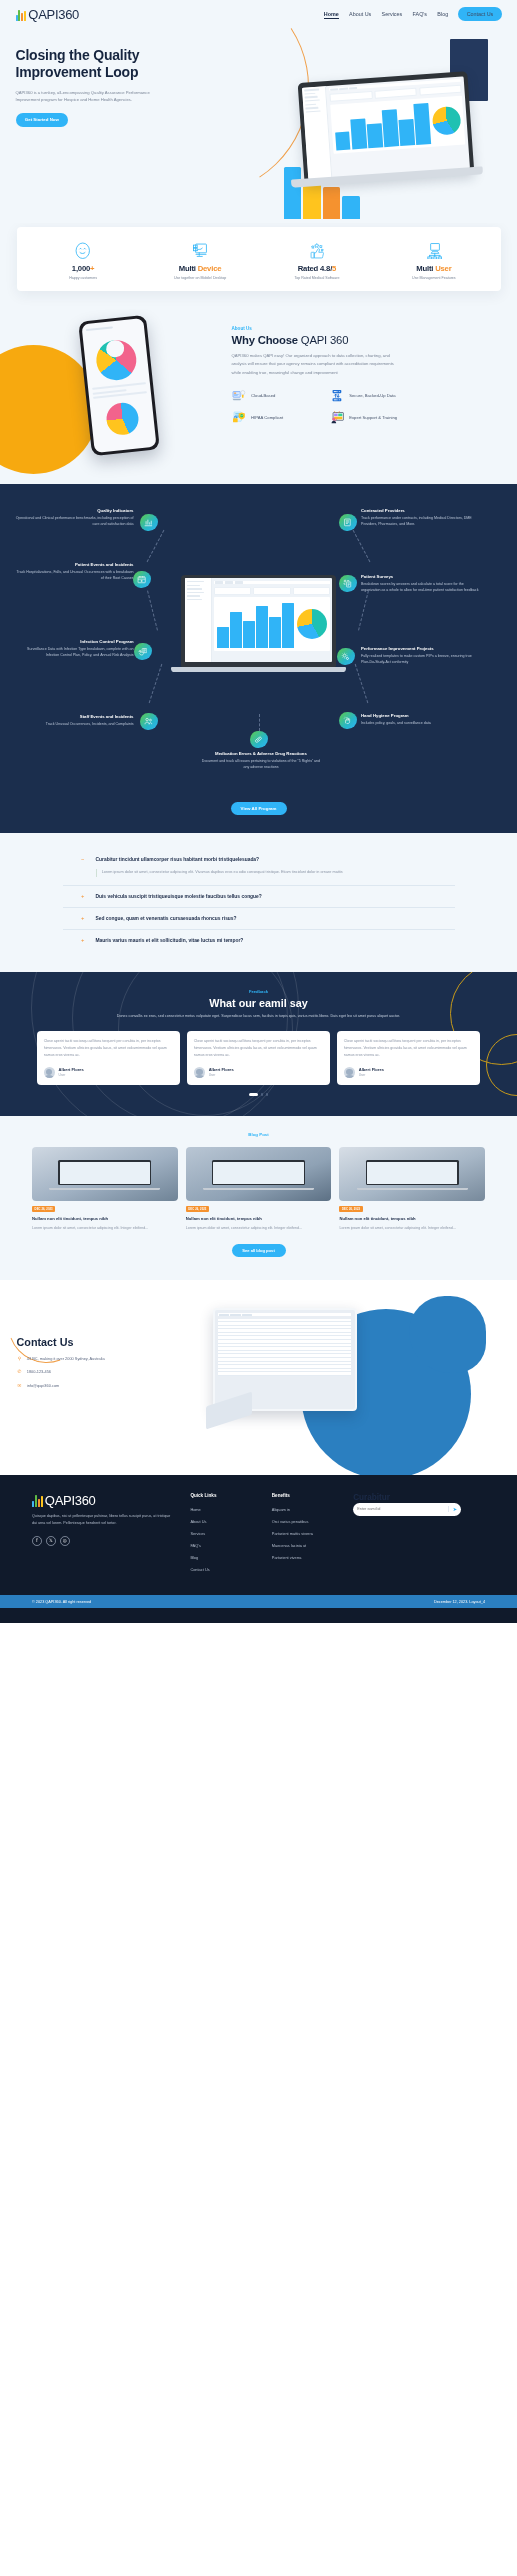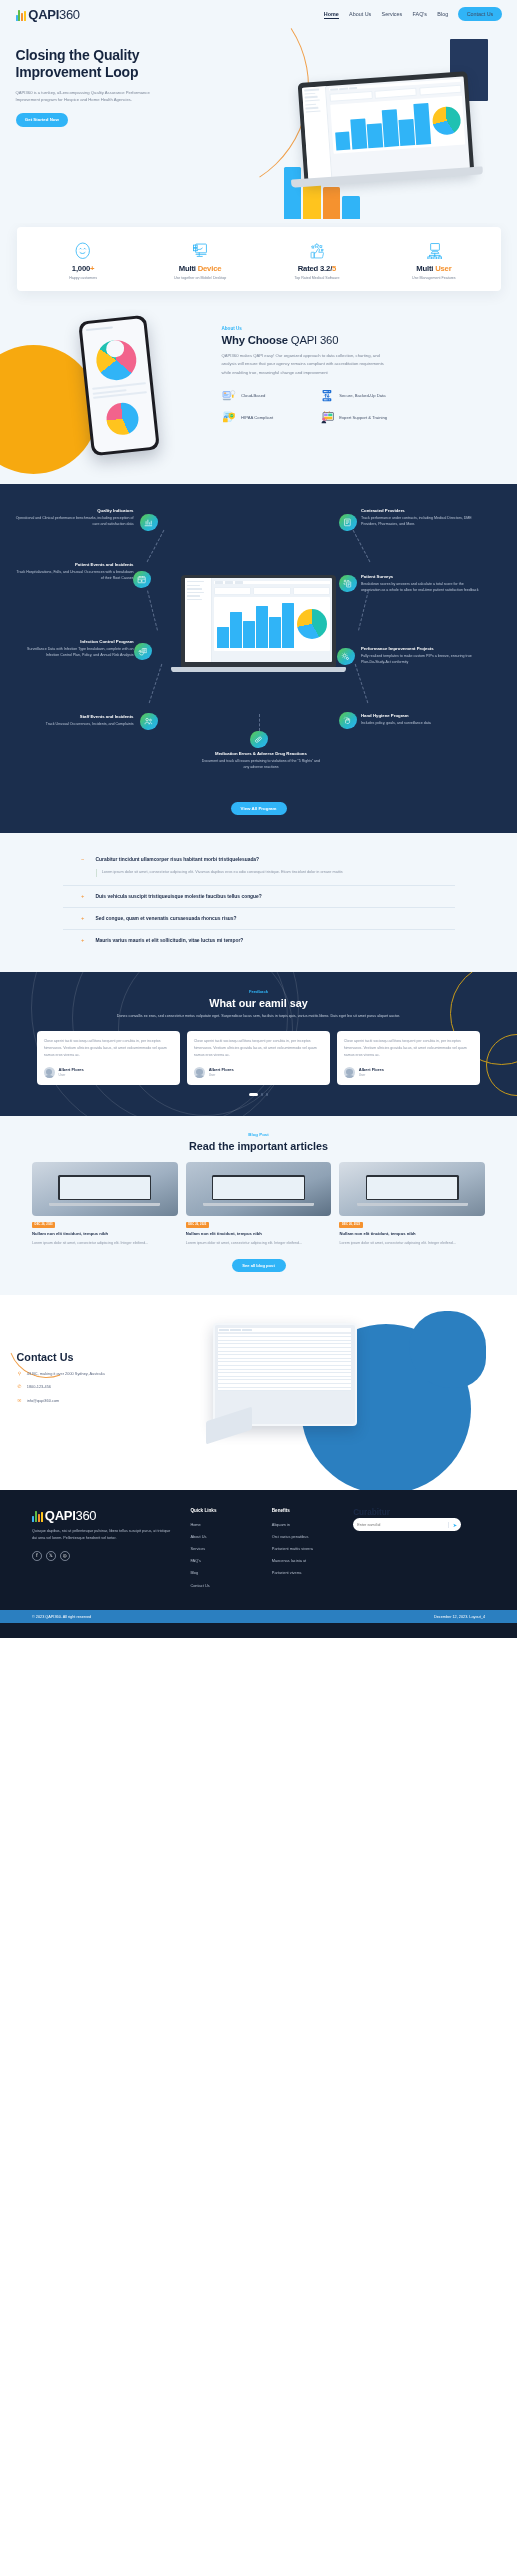--- a/index.html
+++ b/index.html
@@ -25,21 +25,21 @@
     padding: 7.2px 15.5px 5.2px 15.5px;
   }
   .logo { display: flex; align-items: flex-end; gap: 2.1px; }
   .logo-bars { display: flex; align-items: flex-end; gap: 0.8px; height: 13.4px; position: relative; }
   .logo-bars i { display: block; width: 2.1px; border-radius: 0.5px; }
   .logo-bars i:nth-child(1){ height: 6.2px; background:#3fb4f2; }
   .logo-bars i:nth-child(2){ height: 11.3px; background:#5fbb46; }
   .logo-bars i:nth-child(3){ height: 8.2px; background:#f5922f; }
   .logo-bars i:nth-child(4){ height: 10.3px; background:#ffc41e; }
   .logo-text { font-size: 13px; letter-spacing: -0.3px; line-height: 1; }
-  .logo-text b { font-weight: 700; color:#1b2a47; }
+  .logo-text b { font-weight: 400; color:#1b2a47; }
   .logo-text span { font-weight: 300; color:#1b2a47; }
   nav.menu { display: flex; align-items: center; gap: 10.3px; }
   nav.menu a {
     font-size: 5.4px; color:#3c4a63; text-decoration: none; position: relative; font-weight: 500;
   }
   nav.menu a.active { color:#1b2a47; font-weight:700; }
   nav.menu a.active::after {
     content:""; position:absolute; left:0; right:0; bottom:-1.5px; height:0.6px; background:#1b2a47;
   }
   .btn-contact {
@@ -100,21 +100,21 @@
     width: 484px; margin: 0 auto; background:#fff; border-radius:4.1px;
     box-shadow: 0 3.1px 13.4px rgba(27,42,71,.07); display:flex; padding: 11.3px 8.2px;
   }
   .stat { flex:1; text-align:center; padding: 0 3.1px; }
   .stat .ico { height: 23px; display:flex; align-items:center; justify-content:center; color:#30b4f7; }
   .stat .val { font-size: 7.7px; font-weight: 800; margin-top: 2.1px; color:#16253f; letter-spacing:-0.2px; }
   .stat .val em { font-style: normal; color:#f5922f; }
   .stat .cap { font-size: 3.6px; color:#7b8698; margin-top: 3.1px; }
 
   
-  .about { background:#f2f7fb; display:flex; padding: 9.3px 15.5px 31px 15.5px; position:relative; overflow:hidden; }
+  .about { background:#f2f7fb; display:flex; padding: 9.3px 15.5px 31px 15.5px; position:relative; overflow:hidden;gap:10px; }
   .about .blob {
     position:absolute; left:-31px; top:36px; width:129px; height:129px; border-radius:50%;
     background:#f7a90f;
   }
   .about-left { width: 206px; position:relative; z-index:2; display:flex; align-items:center; justify-content:center; }
   .phone {
     width: 68px; height: 135px; background:#1c1c22; border-radius: 9.3px; padding:2.6px;
     box-shadow: 0 7.2px 15.5px rgba(22,37,63,.25); transform: rotate(-6deg);
   }
   .phone-in { width:100%; height:100%; background:#f7f9fc; border-radius:7.2px; overflow:hidden; padding:5.2px 4.1px; }
@@ -394,21 +394,21 @@
         <div class="ico">
           <svg width="17.5" height="17.5" viewBox="0 0 34 34" fill="none" stroke="#30b4f7" stroke-width="1.4">
               <path d="M12 31v-10h3l4-7c1-2 4-1 3.3 1.3L21 20h7a2 2 0 012 2.3l-1.4 6A2.4 2.4 0 0126 31z" stroke-linejoin="round"></path>
               <rect x="6" y="20" width="6" height="11" rx="1"></rect>
               <path d="M17 3l1.2 2.5 2.8.4-2 2 .5 2.8-2.5-1.3-2.5 1.3.5-2.8-2-2 2.8-.4z"></path>
               <path d="M25 6l.8 1.7 1.9.3-1.4 1.3.3 1.9-1.6-.9-1.7.9.3-1.9L22.2 8l1.9-.3z"></path>
               <path d="M9.5 7l.8 1.7 1.9.3-1.4 1.3.4 1.9-1.7-.9-1.7.9.3-1.9L6.7 9l1.9-.3z"></path>
               <path d="M27.5 13.5l.7 1.4 1.6.2-1.2 1.1.3 1.6-1.4-.8-1.4.8.3-1.6-1.2-1.1 1.6-.2z"></path>
             </svg>
         </div>
-        <div class="val"><span>Rated 3.2/</span><em>5</em></div>
+        <div class="val"><span>Rated 4.8/</span><em>5</em></div>
         <div class="cap">Top Rated Medical Software</div>
       </div>
       <div class="stat">
         <div class="ico">
           <svg width="16.5" height="17.5" viewBox="0 0 32 34" fill="none" stroke="#30b4f7" stroke-width="1.6">
               <rect x="9" y="3" width="17" height="13" rx="1"></rect>
               <path d="M13 18h9l3 4H10z" stroke-linejoin="round"></path>
               <path d="M17 22v4M7 26h20M7 26v3M17 26v3M27 26v3" stroke-linecap="round"></path>
               <rect x="3.5" y="29" width="7" height="4"></rect>
               <rect x="13.5" y="29" width="7" height="4"></rect>
@@ -749,21 +749,20 @@
     </div>
     <div class="dots">
       <i class="on"></i>
       <i></i>
       <i></i>
     </div>
   </div>
 
   <div class="blog">
     <div class="eyebrow">Blog Post</div>
-    <h2>Read the important articles</h2>
     <div class="bgrid">
       <div class="bcard">
         <div class="bthumb t1">
             <div class="lap-mock">
               <i></i>
             </div>
             <div class="lap-base"></div>
           </div>
         <span class="btag">DEC 26, 2023</span>
         <div class="btitle">Nullam non elit tincidunt, tempus nibh</div>

